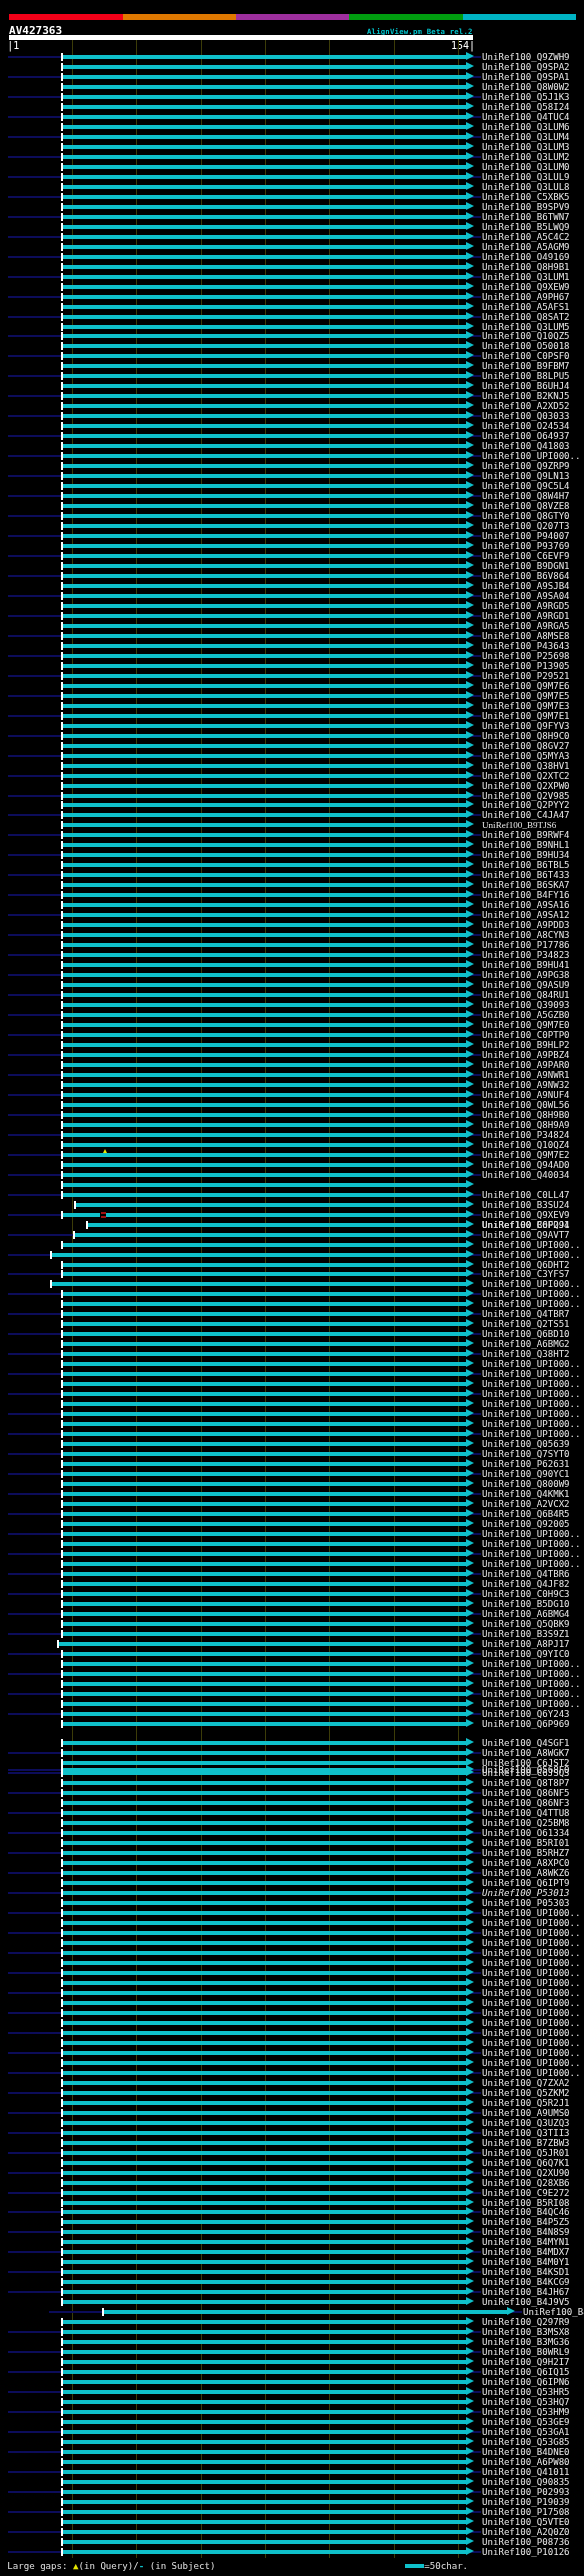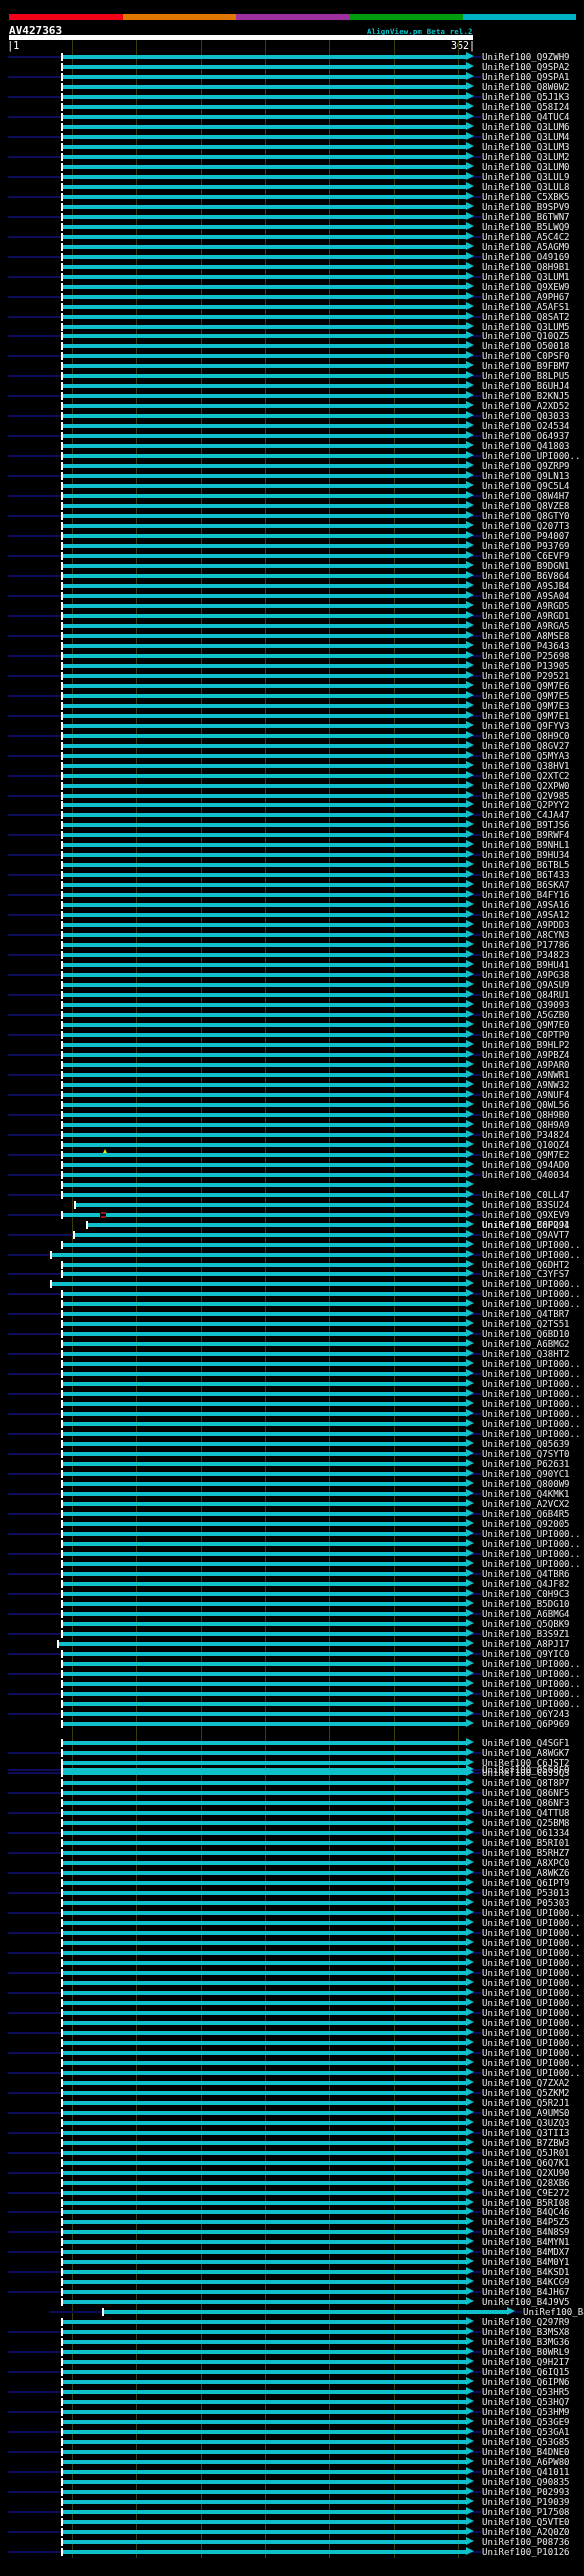--- a/index.html
+++ b/index.html
@@ -49,21 +49,21 @@
       <div class="seg" style="background: rgb(158, 47, 158);"></div>
       <div class="seg" style="background: rgb(0, 157, 15);"></div>
       <div class="seg" style="background: rgb(0, 180, 196);"></div>
     </div>
 
   <div class="abs" id="query-name">AV427363</div>
   <div class="abs" id="app-title">AlignView.pm Beta rel.2</div>
 
   <div class="abs" id="query-bar"></div>
   <div class="abs" id="ruler-start">|1</div>
-  <div class="abs" id="ruler-end">362|</div>
+  <div class="abs" id="ruler-end">154|</div>
 
   <div id="rows-host">
       <div class="abs gridline" style="left: 72px;"></div>
       <div class="abs gridline" style="left: 136px;"></div>
       <div class="abs gridline" style="left: 201px;"></div>
       <div class="abs gridline" style="left: 265px;"></div>
       <div class="abs gridline" style="left: 329px;"></div>
       <div class="abs gridline" style="left: 394px;"></div>
       <div class="abs gridline" style="left: 458px;"></div>
       <div class="abs hit-row" style="top: 52px; height: 10px;">
@@ -564,21 +564,21 @@
         <div class="guide" style="top: 3.6px; width: 473px;"></div>
         <div class="bar" style="left: 63px; width: 403px; top: 3.2px;"></div>
         <div class="tick" style="left: 61px; top: 0.9px;"></div>
         <div class="arrow" style="left: 466px; top: 0.4px;"></div>
         <span class="hitlabel" style="top: -0.5px;">UniRef100_C4JA47</span>
       </div>
       <div class="abs hit-row" style="top: 820px; height: 10px;">
         <div class="bar" style="left: 63px; width: 403px; top: 3.2px;"></div>
         <div class="tick" style="left: 61px; top: 0.9px;"></div>
         <div class="arrow" style="left: 466px; top: 0.4px;"></div>
-        <span class="hitlabel" style="top: -0.5px;">UniRef100_B9TJS6</span>
+        <span class="hitlabel" style="top: -0.5px; font-family: Liberation Serif, serif;">UniRef100_B9TJS6</span>
       </div>
       <div class="abs hit-row" style="top: 830px; height: 10px;">
         <div class="guide" style="top: 3.6px; width: 473px;"></div>
         <div class="bar" style="left: 63px; width: 403px; top: 3.2px;"></div>
         <div class="tick" style="left: 61px; top: 0.9px;"></div>
         <div class="arrow" style="left: 466px; top: 0.4px;"></div>
         <span class="hitlabel" style="top: -0.5px;">UniRef100_B9RWF4</span>
       </div>
       <div class="abs hit-row" style="top: 840px; height: 10px;">
         <div class="bar" style="left: 63px; width: 403px; top: 3.2px;"></div>
@@ -1264,21 +1264,21 @@
         <div class="bar" style="left: 63px; width: 403px; top: 3.2px;"></div>
         <div class="tick" style="left: 61px; top: 0.9px;"></div>
         <div class="arrow" style="left: 466px; top: 0.4px;"></div>
         <span class="hitlabel" style="top: -0.5px;">UniRef100_Q6IPT9</span>
       </div>
       <div class="abs hit-row" style="top: 1888px; height: 10px;">
         <div class="guide" style="top: 3.6px; width: 473px;"></div>
         <div class="bar" style="left: 63px; width: 403px; top: 3.2px;"></div>
         <div class="tick" style="left: 61px; top: 0.9px;"></div>
         <div class="arrow" style="left: 466px; top: 0.4px;"></div>
-        <span class="hitlabel" style="top: -0.5px;">UniRef100_P53013</span>
+        <span class="hitlabel" style="top: -0.5px; font-style: italic;">UniRef100_P53013</span>
       </div>
       <div class="abs hit-row" style="top: 1898px; height: 10px;">
         <div class="bar" style="left: 63px; width: 403px; top: 3.2px;"></div>
         <div class="tick" style="left: 61px; top: 0.9px;"></div>
         <div class="arrow" style="left: 466px; top: 0.4px;"></div>
         <span class="hitlabel" style="top: -0.5px;">UniRef100_P05303</span>
       </div>
       <div class="abs hit-row" style="top: 1908px; height: 10px;">
         <div class="guide" style="top: 3.6px; width: 473px;"></div>
         <div class="bar" style="left: 63px; width: 403px; top: 3.2px;"></div>
@@ -1697,15 +1697,16 @@
       </div>
       <div class="abs hit-row" style="top: 2547px; height: 10px;">
         <div class="guide" style="top: 3.6px; width: 473px;"></div>
         <div class="bar" style="left: 63px; width: 403px; top: 3.2px;"></div>
         <div class="tick" style="left: 61px; top: 0.9px;"></div>
         <div class="arrow" style="left: 466px; top: 0.4px;"></div>
         <span class="hitlabel" style="top: -0.5px;">UniRef100_P10126</span>
       </div>
     </div>
 
+  <div class="abs" id="footer"><span>Large gaps: </span><span id="legend-gapq">▲</span><span>(in Query)/</span><span id="legend-gaps">-</span><span> (in Subject)</span><span id="legend-bar"></span><span id="legend-scale-text">=50char.</span></div>
 
 </div>
 
 
 </body></html>

